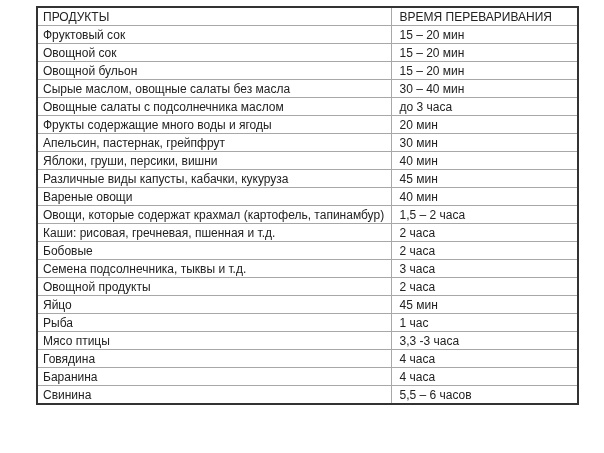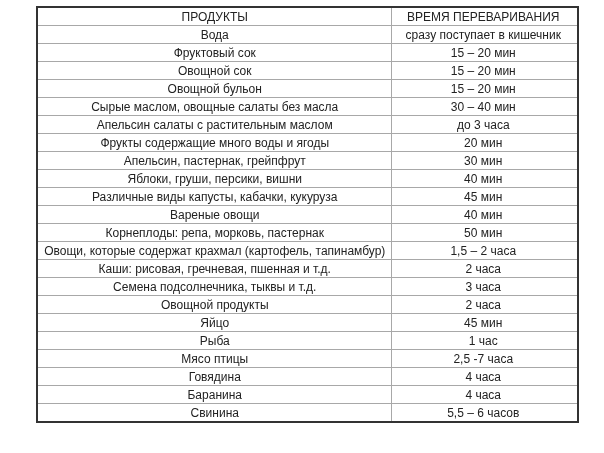--- a/index.html
+++ b/index.html
@@ -25,70 +25,66 @@
     background: #ffffff;
   }
   .col-product { width: 354px; }
   .col-time    { width: 187px; }
   .digest-table th,
   .digest-table td {
     border: 1px solid #a8a8a8;
     font-size: 12px;
     font-weight: normal;
     color: #222222;
-    text-align: center;
+    text-align: left;
     vertical-align: middle;
     padding: 1px 4px 1px 5px;
     height: 15px;
     line-height: 14px;
     white-space: nowrap;
     overflow: hidden;
   }
   .digest-table td.time-cell,
   .digest-table th.time-head {
-    padding-left: 2px;
+    padding-left: 8px;
   }
 </style>
 </head>
 <body>
 
 <table class="digest-table">
   <colgroup>
     <col class="col-product">
     <col class="col-time">
   </colgroup>
   <thead>
     <tr>
       <th>ПРОДУКТЫ</th>
       <th class="time-head">ВРЕМЯ ПЕРЕВАРИВАНИЯ</th>
     </tr>
   </thead>
   <tbody id="table-body">
       <tr>
-        <td class="product-cell">Вода</td>
-        <td class="time-cell">сразу поступает в кишечник</td>
-      </tr>
-      <tr>
         <td class="product-cell">Фруктовый сок</td>
         <td class="time-cell">15 – 20 мин</td>
       </tr>
       <tr>
         <td class="product-cell">Овощной сок</td>
         <td class="time-cell">15 – 20 мин</td>
       </tr>
       <tr>
         <td class="product-cell">Овощной бульон</td>
         <td class="time-cell">15 – 20 мин</td>
       </tr>
       <tr>
         <td class="product-cell">Сырые маслом, овощные салаты без масла</td>
         <td class="time-cell">30 – 40 мин</td>
       </tr>
       <tr>
-        <td class="product-cell">Апельсин салаты с растительным маслом</td>
+        <td class="product-cell">Овощные салаты с подсолнечника маслом</td>
         <td class="time-cell">до 3 часа</td>
       </tr>
       <tr>
         <td class="product-cell">Фрукты содержащие много воды и ягоды</td>
         <td class="time-cell">20 мин</td>
       </tr>
       <tr>
         <td class="product-cell">Апельсин, пастернак, грейпфрут</td>
         <td class="time-cell">30 мин</td>
       </tr>
@@ -98,50 +94,50 @@
       </tr>
       <tr>
         <td class="product-cell">Различные виды капусты, кабачки, кукуруза</td>
         <td class="time-cell">45 мин</td>
       </tr>
       <tr>
         <td class="product-cell">Вареные овощи</td>
         <td class="time-cell">40 мин</td>
       </tr>
       <tr>
-        <td class="product-cell">Корнеплоды: репа, морковь, пастернак</td>
-        <td class="time-cell">50 мин</td>
-      </tr>
-      <tr>
         <td class="product-cell">Овощи, которые содержат крахмал (картофель, тапинамбур)</td>
         <td class="time-cell">1,5 – 2 часа</td>
       </tr>
       <tr>
         <td class="product-cell">Каши: рисовая, гречневая, пшенная и т.д.</td>
+        <td class="time-cell">2 часа</td>
+      </tr>
+      <tr>
+        <td class="product-cell">Бобовые</td>
         <td class="time-cell">2 часа</td>
       </tr>
       <tr>
         <td class="product-cell">Семена подсолнечника, тыквы и т.д.</td>
         <td class="time-cell">3 часа</td>
       </tr>
       <tr>
         <td class="product-cell">Овощной продукты</td>
         <td class="time-cell">2 часа</td>
       </tr>
       <tr>
         <td class="product-cell">Яйцо</td>
         <td class="time-cell">45 мин</td>
       </tr>
       <tr>
         <td class="product-cell">Рыба</td>
         <td class="time-cell">1 час</td>
       </tr>
       <tr>
         <td class="product-cell">Мясо птицы</td>
-        <td class="time-cell">2,5 -7 часа</td>
+        <td class="time-cell">3,3 -3 часа</td>
       </tr>
       <tr>
         <td class="product-cell">Говядина</td>
         <td class="time-cell">4 часа</td>
       </tr>
       <tr>
         <td class="product-cell">Баранина</td>
         <td class="time-cell">4 часа</td>
       </tr>
       <tr>

